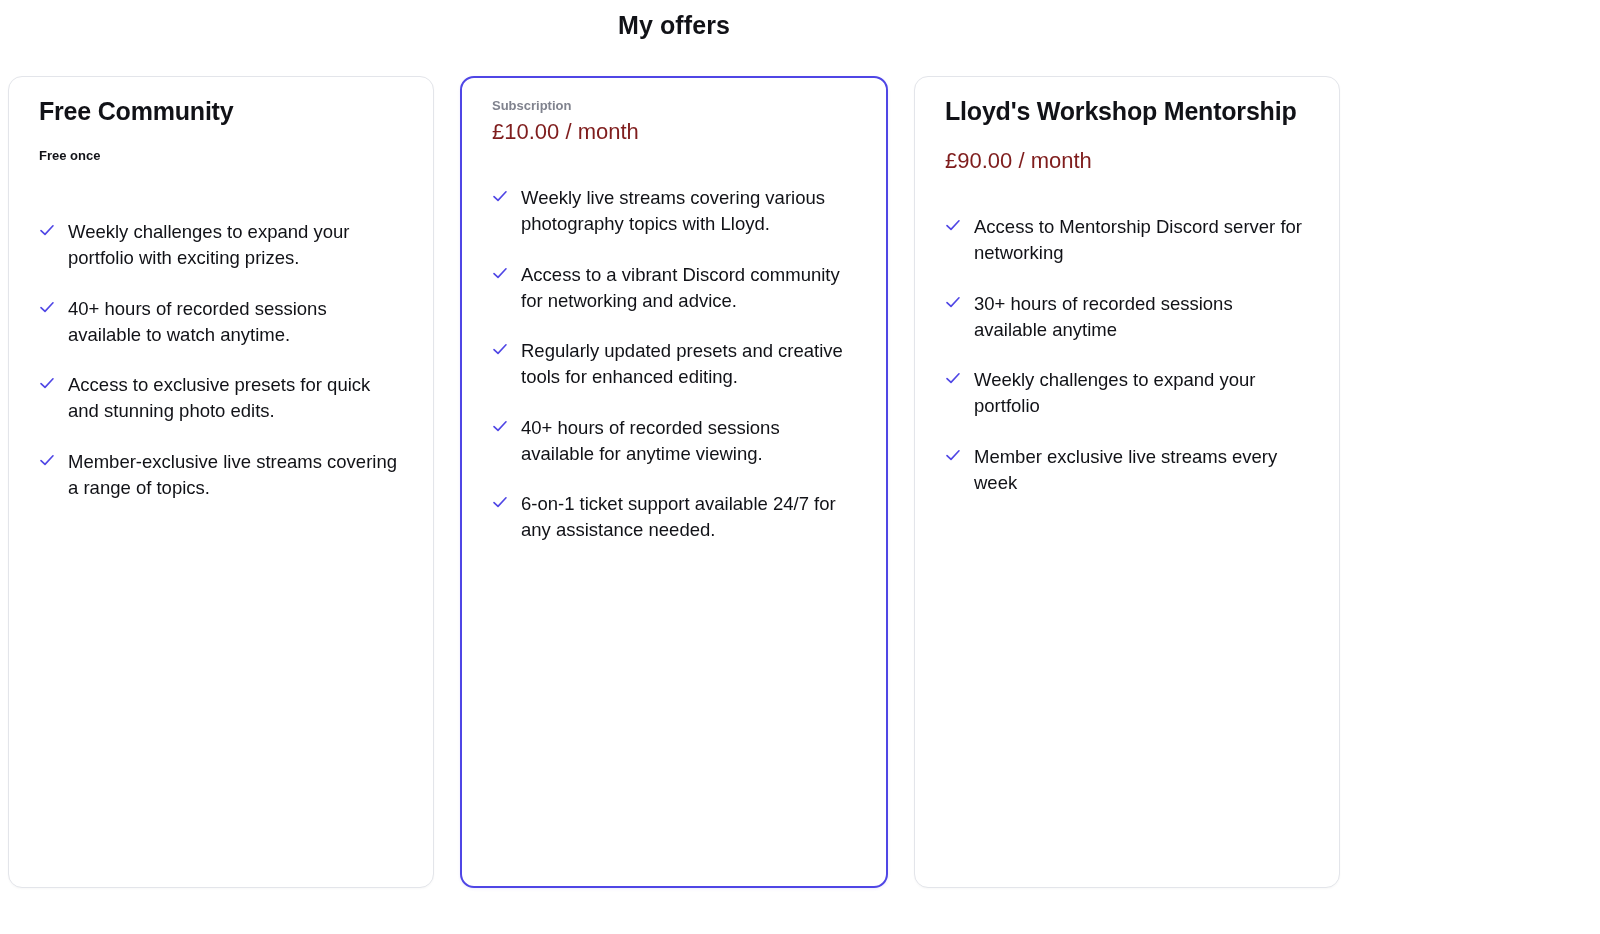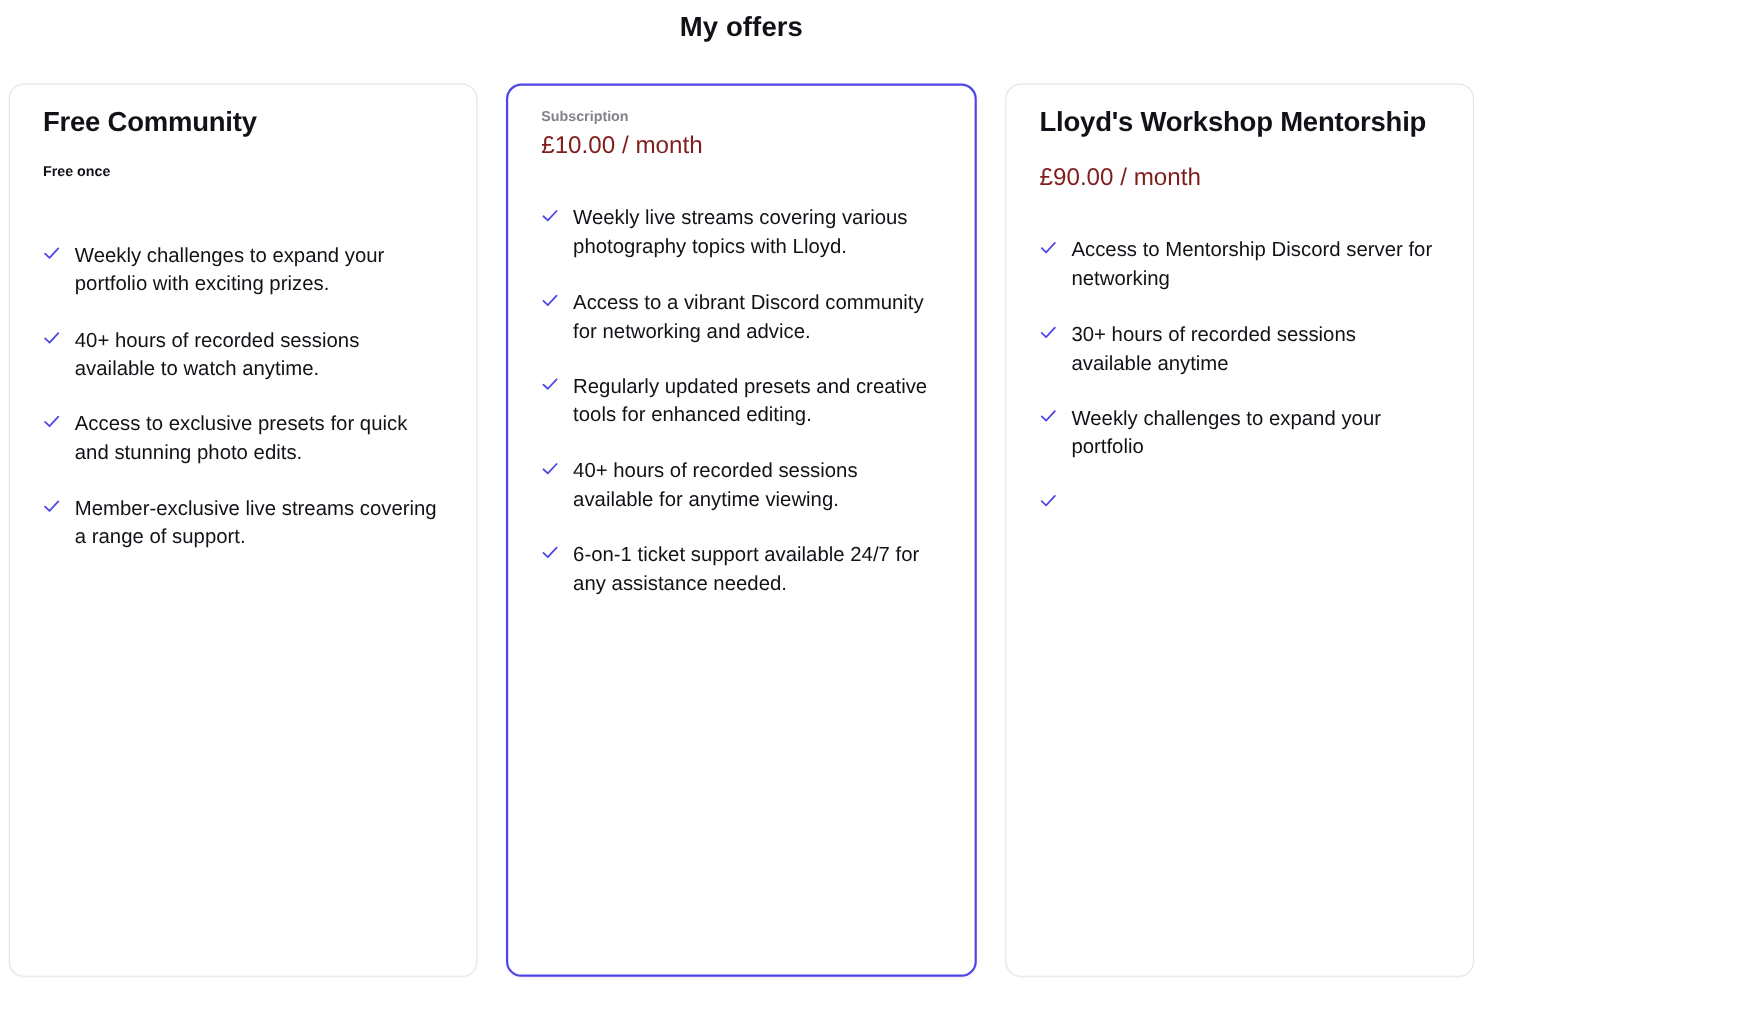--- a/index.html
+++ b/index.html
@@ -133,21 +133,21 @@
               </svg>
           </span>
           <span class="feature-text">Access to exclusive presets for quick and stunning photo edits.</span>
         </li>
         <li class="feature">
           <span class="check">
             <svg viewBox="0 0 16 16" width="16" height="16">
                 <path d="M2 8.6 L6 12.4 L14 3.8" fill="none" stroke="currentColor" stroke-width="1.6" stroke-linecap="round" stroke-linejoin="round"></path>
               </svg>
           </span>
-          <span class="feature-text">Member-exclusive live streams covering a range of support.</span>
+          <span class="feature-text">Member-exclusive live streams covering a range of topics.</span>
         </li>
       </ul>
     </div>
 
     <div class="card highlight">
       <div class="card-subtitle">Subscription</div>
       <div class="card-price">£10.00 / month</div>
       <ul class="features pad-top-sm">
         <li class="feature">
           <span class="check">
@@ -219,18 +219,19 @@
               </svg>
           </span>
           <span class="feature-text">Weekly challenges to expand your portfolio</span>
         </li>
         <li class="feature">
           <span class="check">
             <svg viewBox="0 0 16 16" width="16" height="16">
                 <path d="M2 8.6 L6 12.4 L14 3.8" fill="none" stroke="currentColor" stroke-width="1.6" stroke-linecap="round" stroke-linejoin="round"></path>
               </svg>
           </span>
+          <span class="feature-text">Member exclusive live streams every week</span>
         </li>
       </ul>
     </div>
 
   </div>
 </div>
 
 </body></html>

